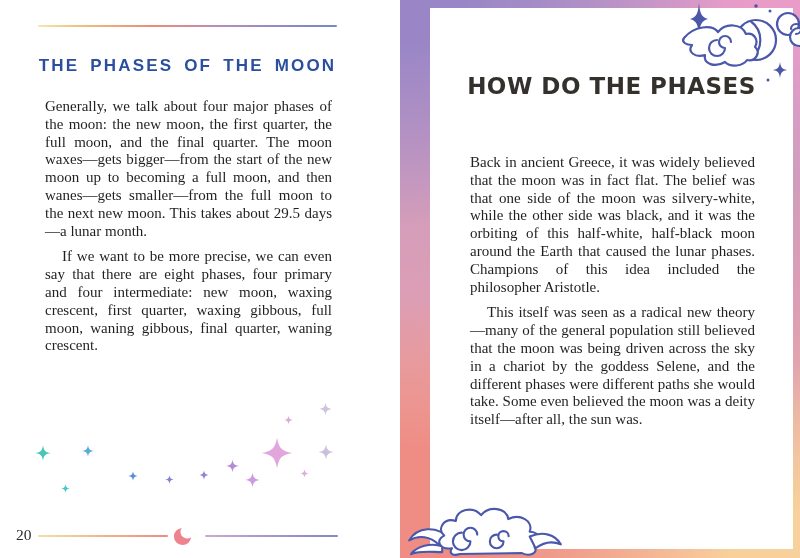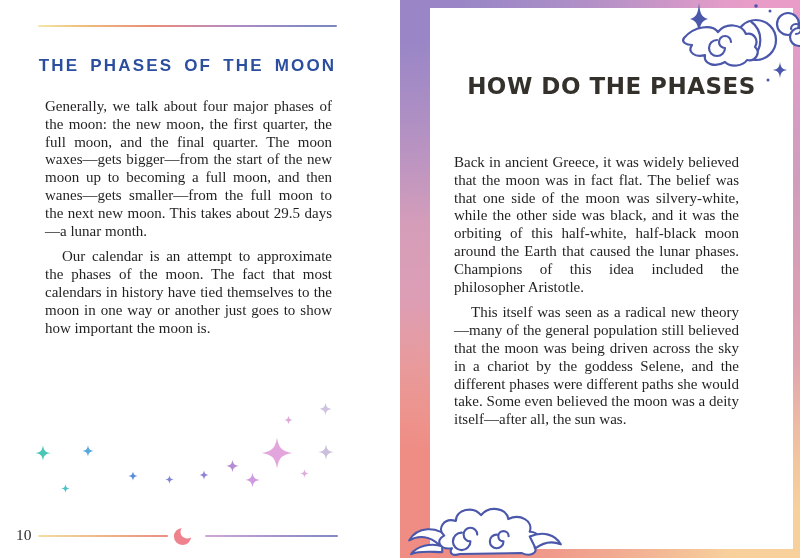--- a/index.html
+++ b/index.html
@@ -31,41 +31,41 @@
       radial-gradient(130% 65% at 0% 0%, var(--grad-0,#9a86c6) 12%, rgba(154,134,198,0) 62%),
       radial-gradient(120% 55% at 100% 0%, var(--grad-1,#e99cc8) 10%, rgba(233,156,200,0) 58%),
       radial-gradient(135% 62% at 0% 92%, var(--grad-2,#ef8c84) 18%, rgba(239,140,132,0) 62%),
       radial-gradient(130% 58% at 100% 100%, var(--grad-3,#f7d09c) 15%, rgba(247,208,156,0) 60%),
       linear-gradient(180deg,#c09bc8 0%,#dd9eb4 55%,#f2b99c 100%);}
   .content-box{position:absolute;left:30px;top:8px;width:363px;height:541px;background:#fff;}
   .right-heading{position:absolute;left:0;top:64px;width:363px;margin:0;text-align:center;
     font-family:"DejaVu Sans", sans-serif;font-weight:bold;font-size:23px;line-height:28px;
     letter-spacing:0.5px;color:var(--right-heading,#34302b);}
   .right-heading .hl{display:block;}
-  .right-body{position:absolute;left:16px;top:138px;width:301px;color:var(--body-text,#211f1f);
+  .right-body{position:absolute;left:32px;top:138px;width:301px;color:var(--body-text,#211f1f);
     font-size:15px;line-height:17.8px;text-align:justify;}
   
   .deco{position:absolute;overflow:visible;}
   .deco-top{right:0;top:0;width:140px;height:95px;}
   .deco-bottom{left:6px;top:486px;width:158px;height:70px;}
   .la{stroke:var(--line-art,#4a57ab);fill:#fff;stroke-width:2.2;stroke-linecap:round;stroke-linejoin:round;}
   .lan{stroke:var(--line-art,#4a57ab);fill:none;stroke-width:2.2;stroke-linecap:round;stroke-linejoin:round;}
   .laf{fill:var(--line-art,#4a57ab);stroke:none;}
 </style>
 </head>
 <body>
 
 <div class="spread">
 
   <section class="page page-left">
     <div class="top-rule"></div>
     <h1 class="left-heading">THE PHASES OF THE MOON</h1>
     <div class="left-body">
       <p>Generally, we talk about four major phases of the moon: the new moon, the first quarter, the full moon, and the final quarter. The moon waxes—gets bigger—from the start of the new moon up to becoming a full moon, and then wanes—gets smaller—from the full moon to the next new moon. This takes about 29.5 days—a lunar month.</p>
-      <p class="indent">Our calendar is an attempt to approximate the phases of the moon. The fact that most calendars in history have tied themselves to the moon in one way or another just goes to show how important the moon is.</p>
+      <p class="indent">If we want to be more precise, we can even say that there are eight phases, four primary and four intermediate: new moon, waxing crescent, first quarter, waxing gibbous, full moon, waning gibbous, final quarter, waning crescent.</p>
     </div>
     <div class="starfield">
         <svg viewBox="-1.05 -1.05 2.1 2.1" width="16" height="16" style="position: absolute; left: 35px; top: 445px; overflow: visible;">
           <path d="M0 -1 C0.13 -0.3 0.3 -0.13 1 0 C0.3 0.13 0.13 0.3 0 1 C-0.13 0.3 -0.3 0.13 -1 0 C-0.3 -0.13 -0.13 -0.3 0 -1 Z" fill="#49c7b4"></path>
         </svg>
         <svg viewBox="-1.05 -1.05 2.1 2.1" width="12" height="12" style="position: absolute; left: 82px; top: 445px; overflow: visible;">
           <path d="M0 -1 C0.13 -0.3 0.3 -0.13 1 0 C0.3 0.13 0.13 0.3 0 1 C-0.13 0.3 -0.3 0.13 -1 0 C-0.3 -0.13 -0.13 -0.3 0 -1 Z" fill="#58aadd"></path>
         </svg>
         <svg viewBox="-1.05 -1.05 2.1 2.1" width="9" height="9" style="position: absolute; left: 60.5px; top: 483.5px; overflow: visible;">
           <path d="M0 -1 C0.13 -0.3 0.3 -0.13 1 0 C0.3 0.13 0.13 0.3 0 1 C-0.13 0.3 -0.3 0.13 -1 0 C-0.3 -0.13 -0.13 -0.3 0 -1 Z" fill="#4cc4c9"></path>
@@ -95,21 +95,21 @@
           <path d="M0 -1 C0.13 -0.3 0.3 -0.13 1 0 C0.3 0.13 0.13 0.3 0 1 C-0.13 0.3 -0.3 0.13 -1 0 C-0.3 -0.13 -0.13 -0.3 0 -1 Z" fill="#cfc3e0"></path>
         </svg>
         <svg viewBox="-1.05 -1.05 2.1 2.1" width="16" height="18" style="position: absolute; left: 318px; top: 443px; overflow: visible;">
           <path d="M0 -1 C0.13 -0.3 0.3 -0.13 1 0 C0.3 0.13 0.13 0.3 0 1 C-0.13 0.3 -0.3 0.13 -1 0 C-0.3 -0.13 -0.13 -0.3 0 -1 Z" fill="#cbc0db"></path>
         </svg>
         <svg viewBox="-1.05 -1.05 2.1 2.1" width="9" height="9" style="position: absolute; left: 299.5px; top: 468.5px; overflow: visible;">
           <path d="M0 -1 C0.13 -0.3 0.3 -0.13 1 0 C0.3 0.13 0.13 0.3 0 1 C-0.13 0.3 -0.3 0.13 -1 0 C-0.3 -0.13 -0.13 -0.3 0 -1 Z" fill="#dfaede"></path>
         </svg>
       </div>
     <div class="footer">
-      <span class="page-num">10</span>
+      <span class="page-num">20</span>
       <span class="frule f1"></span>
       <svg class="crescent" viewBox="0 0 24 24">
         <path d="M21 12.79A9 9 0 1 1 11.21 3A7 7 0 0 0 21 12.79z"></path>
       </svg>
       <span class="frule f2"></span>
     </div>
   </section>
 
   <section class="page page-right">
     <div class="content-box">

